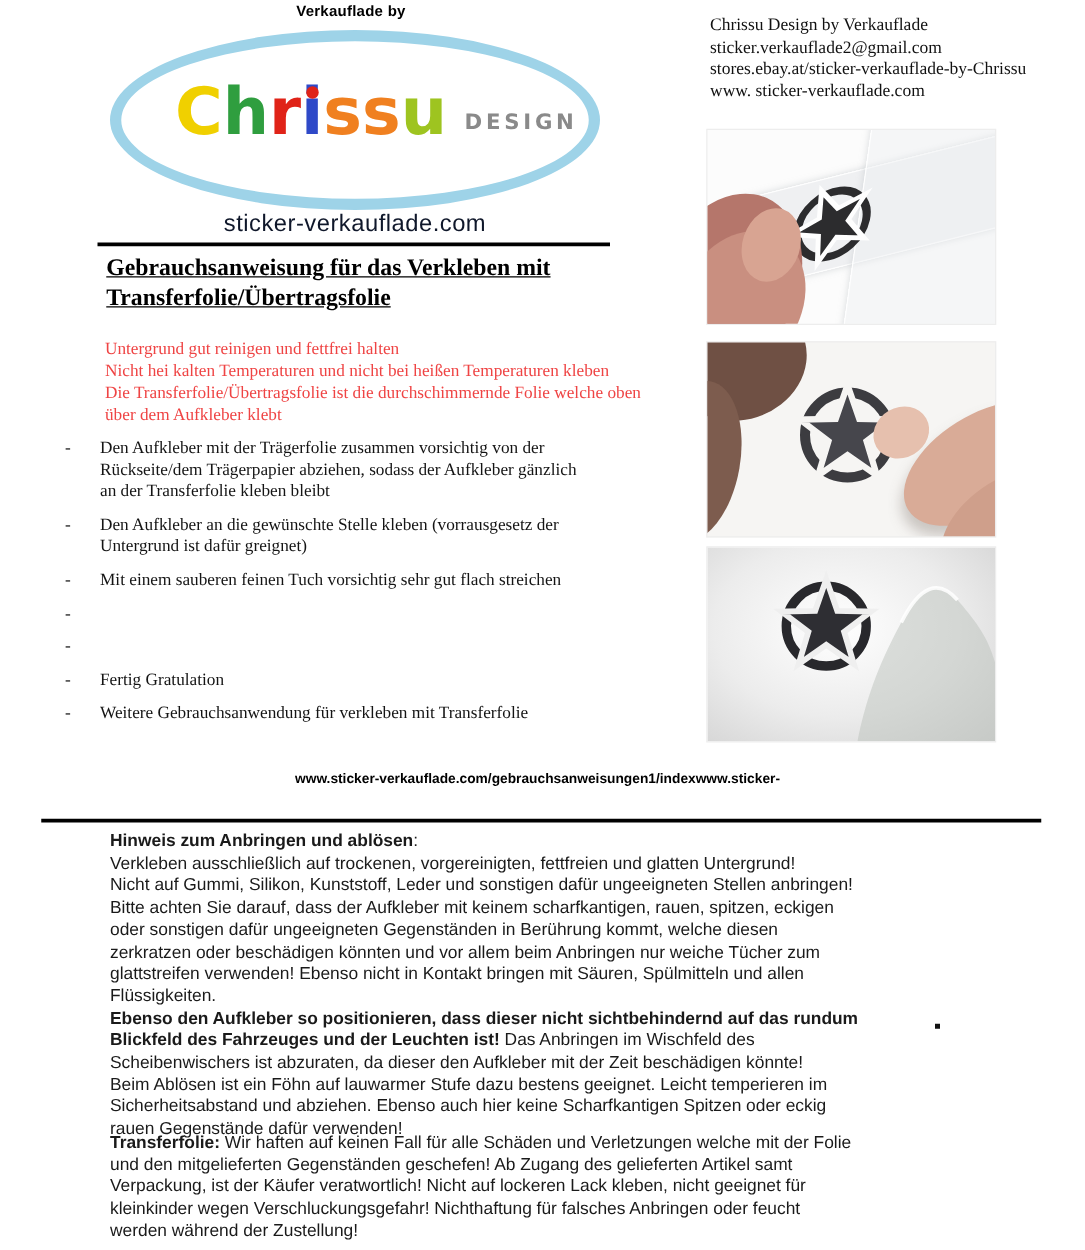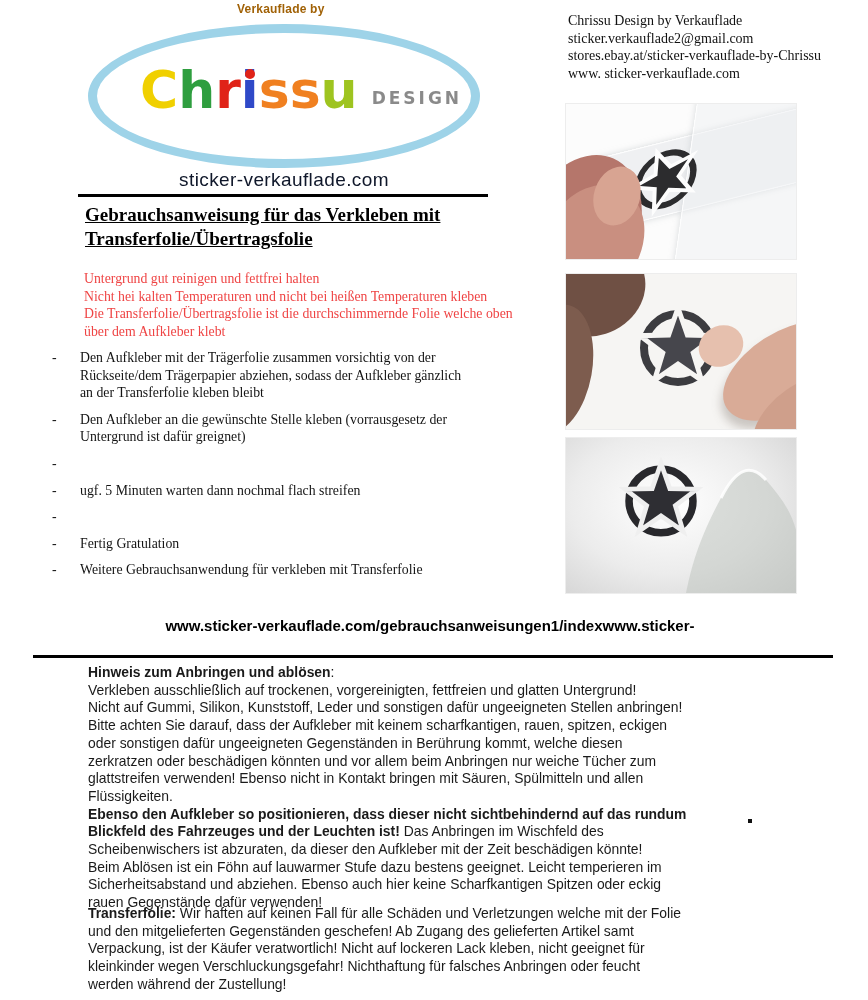--- a/index.html
+++ b/index.html
@@ -2,42 +2,42 @@
 <html><head>
 <meta charset="utf-8">
 <style>
   html,body{margin:0;padding:0;background:#ffffff;}
   #page{position:relative;width:868px;height:1000px;background:#ffffff;overflow:hidden;
         font-family:"Liberation Sans",sans-serif;color:#141414;}
 
   .abs{position:absolute;}
 
   
-  #tagline{left:237px;top:2px;font-size:12px;font-weight:bold;color:#a16207;letter-spacing:.2px;}
+  #tagline{left:237px;top:2px;font-size:12px;font-weight:bold;color:#000000;letter-spacing:.2px;}
   #logo-oval{left:88px;top:24px;width:374px;height:126px;border:9px solid #9ed3e8;border-radius:50%;background:#fff;}
   #logo-word{left:140px;top:64px;width:330px;display:flex;align-items:flex-end;}
   .logo-letter{font-family:"DejaVu Sans",sans-serif;font-weight:bold;font-size:52px;line-height:1;position:relative;}
   .idot{position:absolute;top:5px;left:50%;transform:translateX(-50%);width:10px;height:10px;border-radius:50%;}
   #logo-design{font-family:"DejaVu Sans",sans-serif;font-weight:bold;font-size:17px;letter-spacing:3px;margin-left:14px;margin-bottom:8px;}
   #logo-site{left:88px;top:169px;width:392px;text-align:center;font-size:19px;color:#0f172a;letter-spacing:.4px;}
   #rule1{left:78px;top:194px;width:410px;height:3px;background:#000;}
 
   
   #contact{left:568px;top:12px;font-family:"Liberation Serif",serif;font-size:14px;line-height:17.5px;white-space:pre-line;color:#111;}
 
   
   #main-heading{left:85px;top:203px;font-family:"Liberation Serif",serif;font-weight:bold;font-size:19px;line-height:24px;white-space:pre-line;color:#000;text-decoration:underline;}
   #intro{left:84px;top:270px;font-family:"Liberation Serif",serif;font-size:13.8px;line-height:17.6px;white-space:pre-line;color:#ef4444;}
 
   #bullet-list{left:52px;top:349px;width:490px;}
   .bullet-row{display:flex;margin-bottom:9px;}
   .bullet-dash{width:28px;flex:0 0 28px;font-family:"Liberation Serif",serif;font-size:13.8px;line-height:17.6px;}
   .bullet-text{font-family:"Liberation Serif",serif;font-size:13.8px;line-height:17.6px;white-space:pre-line;}
 
-  #url-line{left:40px;top:617px;width:780px;text-align:center;font-weight:bold;font-size:15px;color:#000;}
+  #url-line{left:40px;top:617px;width:780px;text-align:center;font-weight:bold;font-size:11px;color:#000;}
   #rule2{left:33px;top:655px;width:800px;height:3px;background:#000;}
 
   .sans-block{font-family:"Liberation Sans",sans-serif;font-size:13.9px;line-height:17.7px;white-space:pre-line;color:#1a1a1a;}
   #hinweis{left:88px;top:664px;width:655px;}
   #nichthaftung{left:88px;top:905px;width:655px;}
   .b{font-weight:bold;margin-top:40px;}
 
   #stray-dot{left:748px;top:819px;width:4px;height:4px;background:#111;}
 
   
@@ -88,24 +88,24 @@
 Rückseite/dem Trägerpapier abziehen, sodass der Aufkleber gänzlich
 an der Transferfolie kleben bleibt</span>
       </div>
     <div class="bullet-row">
         <span class="bullet-dash">-</span>
         <span class="bullet-text">Den Aufkleber an die gewünschte Stelle kleben (vorrausgesetz der
 Untergrund ist dafür greignet)</span>
       </div>
     <div class="bullet-row">
         <span class="bullet-dash">-</span>
+        <span class="bullet-text">Mit einem sauberen feinen Tuch vorsichtig sehr gut  flach streichen</span>
       </div>
     <div class="bullet-row">
         <span class="bullet-dash">-</span>
-        <span class="bullet-text">ugf. 5 Minuten warten dann nochmal flach streifen</span>
       </div>
     <div class="bullet-row">
         <span class="bullet-dash">-</span>
       </div>
     <div class="bullet-row">
         <span class="bullet-dash">-</span>
         <span class="bullet-text">Fertig  Gratulation</span>
       </div>
     <div class="bullet-row">
         <span class="bullet-dash">-</span>

